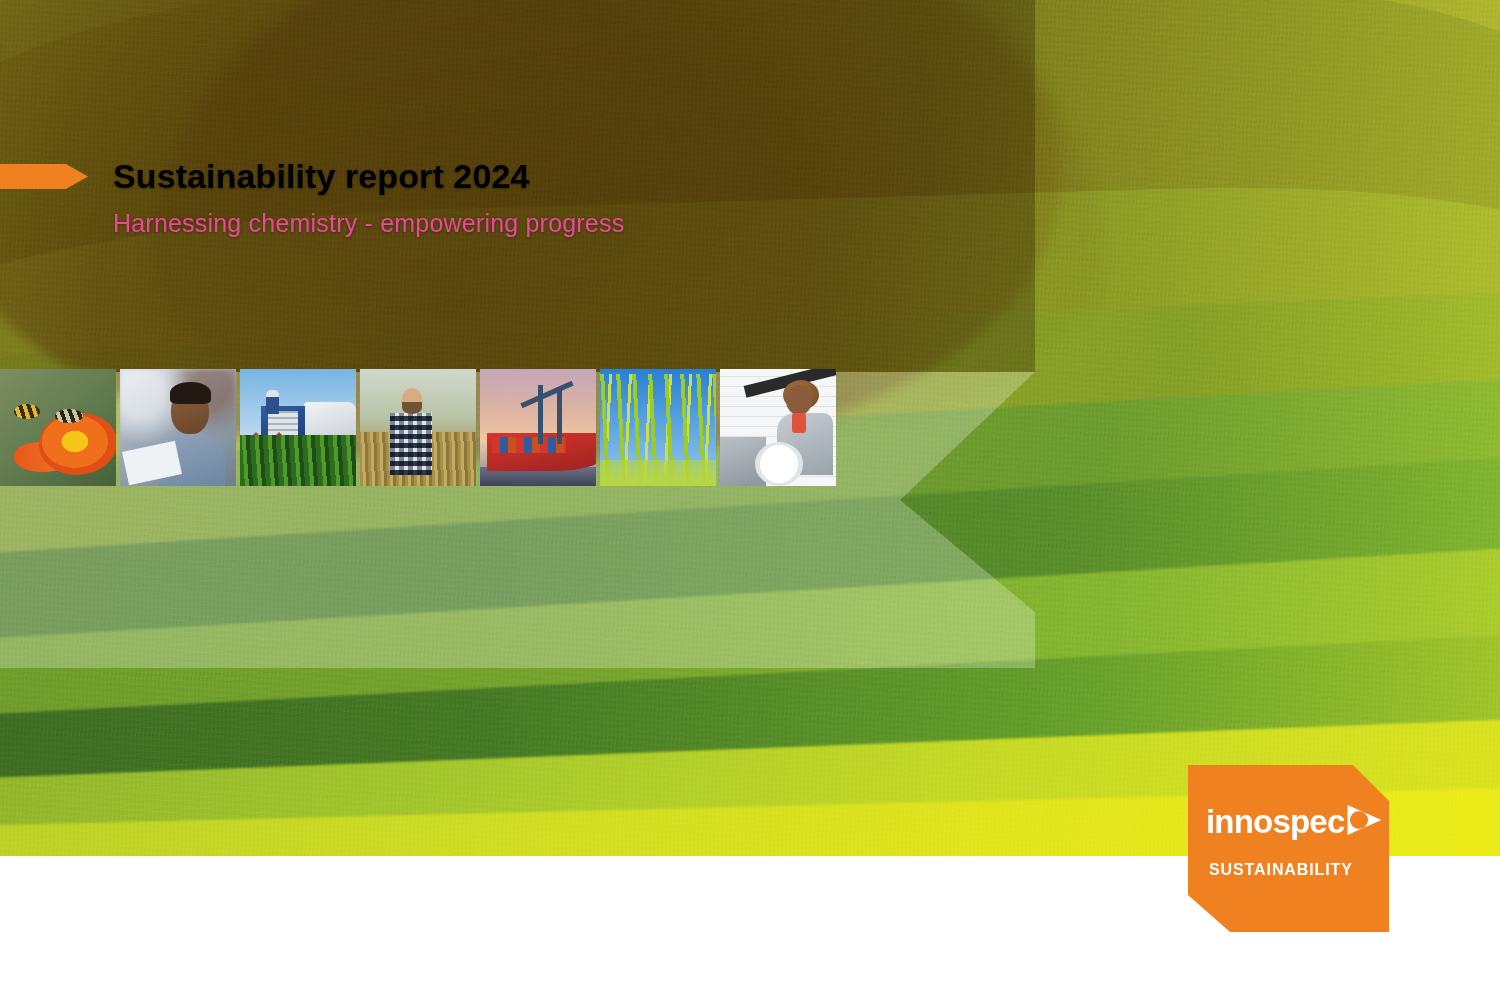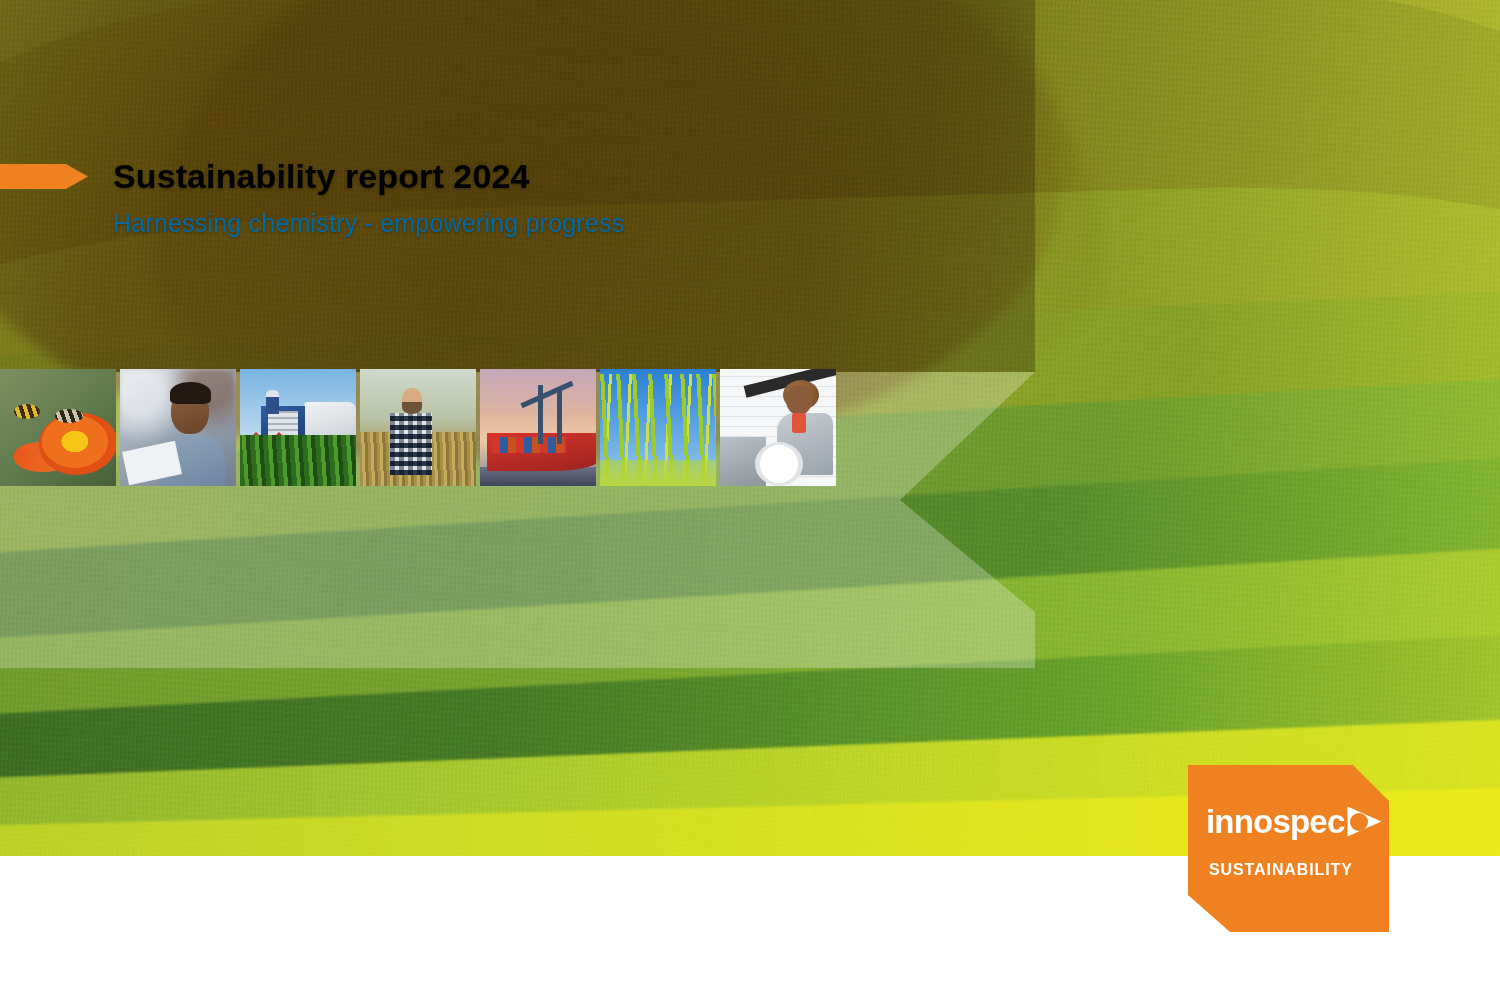--- a/index.html
+++ b/index.html
@@ -102,21 +102,21 @@
   }
   .title {
     position:absolute; left:113px; top:157px;
     font-size:34px; font-weight:bold; color:#000000;
     letter-spacing:0.1px;
     text-shadow:0 1px 3px rgba(0,0,0,0.35);
     white-space:nowrap;
   }
   .subtitle {
     position:absolute; left:113px; top:209px;
-    font-size:25px; font-weight:400; color:#0369a1;
+    font-size:25px; font-weight:400; color:#ec4899;
     letter-spacing:0.2px;
     text-shadow:0 1px 3px rgba(0,0,0,0.35);
     white-space:nowrap;
   }
 
   
   .photo-strip {
     position:absolute; left:0; top:369px; height:117px; width:820px;
     display:flex; gap:4px;
   }
@@ -228,21 +228,21 @@
               background:#e0543a; border-radius:3px; }
 
   
   .logo {
     position:absolute; left:1188px; top:765px; width:201px; height:167px;
     background:#ef8120;
     clip-path:polygon(0 0, 165px 0, 201px 36px, 201px 167px, 42px 167px, 0 130px);
   }
   .logo-wordmark {
     position:absolute; left:1206px; top:805px;
-    display:flex; align-items:center; gap:3px;
+    display:flex; align-items:flex-start; gap:3px;
   }
   .logo-wordmark .word {
     font-size:33px; font-weight:bold; color:#ffffff;
     letter-spacing:-0.8px; line-height:1;
   }
   .logo-arrow {
     position:relative; width:34px; height:30px; flex:none;
   }
   .logo-arrow .tri {
     position:absolute; left:0; top:0; width:34px; height:30px;

